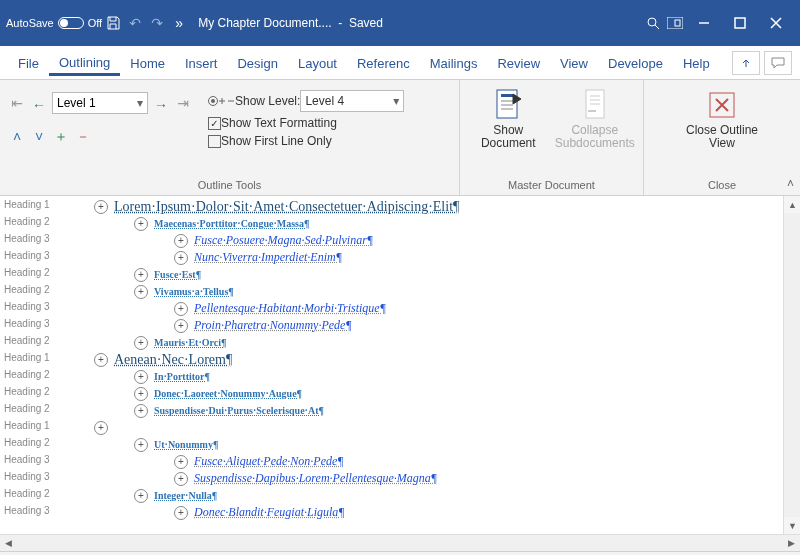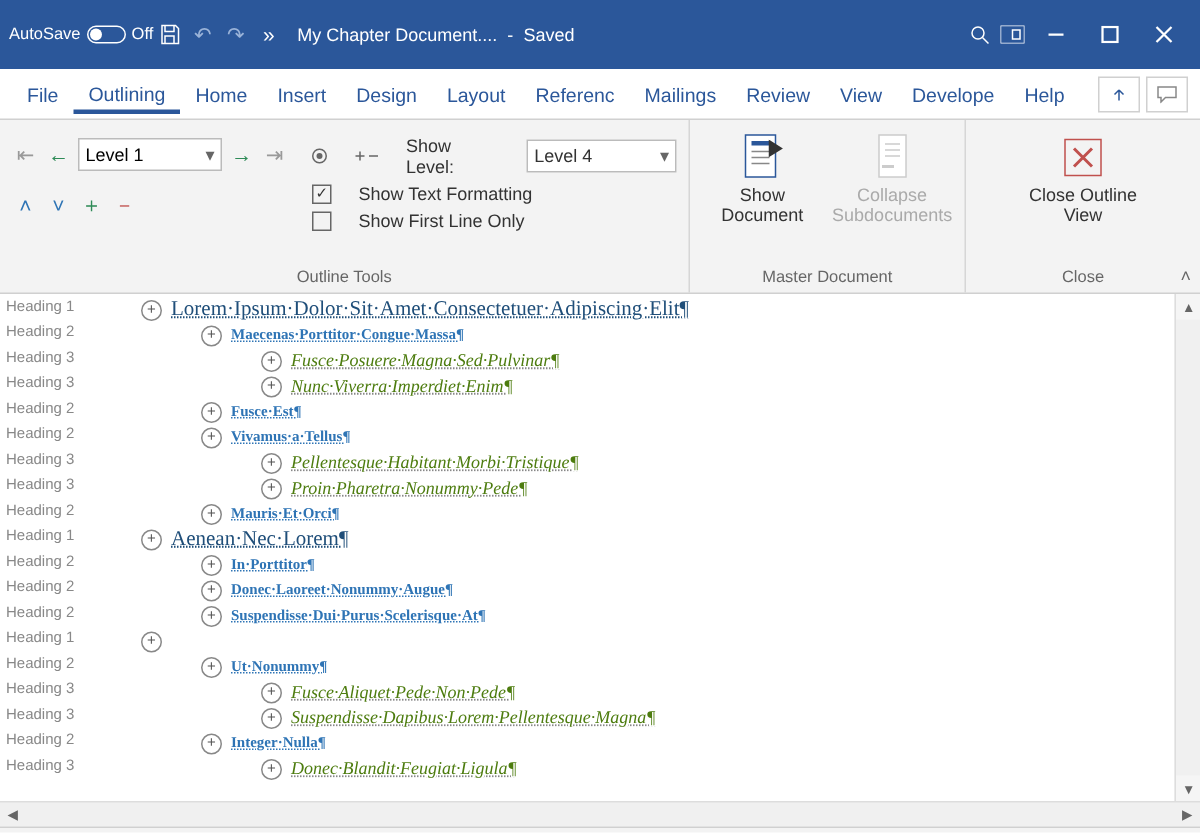--- a/index.html
+++ b/index.html
@@ -32,21 +32,21 @@
   .group-label { text-align:center; font-size:11px; color:#666; padding: 2px 0 4px; }
   .group-body { flex:1; display:flex; align-items:flex-start; padding:6px 8px 0; gap:6px; }
 
   
   .arrow-block { display:flex; flex-direction:column; gap:14px; padding-top:6px; }
   .arrow-row { display:flex; gap:4px; align-items:center; }
   .arrbtn { color:#2e8b57; font-size:14px; width:18px; text-align:center; }
   .arrbtn.grey { color:#999; }
   .level-select { border:1px solid #bbb; background:#fff; height:22px; width:96px; padding:0 4px; display:flex; align-items:center; justify-content:space-between; font-size:12px; }
   .tools-right { display:flex; flex-direction:column; gap:4px; padding-top:4px; }
-  .tool-row { display:flex; align-items:center; gap:18px; font-size:12px; color:#333;}
+  .tool-row { display:flex; align-items:center; gap:0; font-size:12px; color:#333;}
   .showlevel-select { border:1px solid #bbb; background:#fff; height:22px; width:104px; padding:0 4px; display:flex; align-items:center; justify-content:space-between;}
   .chk { width:13px; height:13px; border:1px solid #666; display:inline-flex; align-items:center; justify-content:center; font-size:10px;}
   .chk.on::after { content:"✓"; color:#333; }
   .radiodot { width:10px;height:10px;border:1px solid #666;border-radius:50%; position:relative;}
   .radiodot::after{content:"";position:absolute;width:4px;height:4px;background:#666;border-radius:50%;top:2px;left:2px;}
 
   
   .bigbtn { display:flex; flex-direction:column; align-items:center; gap:2px; font-size:12px; color:#333; width:82px; text-align:center; padding-top:2px;}
   .bigbtn.dis { color:#aaa; }
   .bigicon { width:34px; height:34px; display:flex; align-items:center; justify-content:center; position:relative; }
@@ -56,21 +56,21 @@
 
   
   .docwrap { display:flex; height: 338px; }
   .heading-col { width:52px; background:#fff; border-right:0; }
   .heading-col .hcell { height:17px; font-size:10px; color:#888; padding-left:4px; line-height:17px; white-space:nowrap;}
   .outline-area { flex:1; background:#fff; overflow:hidden; padding:2px 0; position:relative;}
   .outline-row { height:17px; display:flex; align-items:center; font-size:13px; }
   .plus { width:14px;height:14px; border:1px solid #888; border-radius:50%; display:inline-flex; align-items:center; justify-content:center; font-size:10px; color:#555; margin-right:6px; flex-shrink:0;}
   .h1txt { color:#1f4e79; font-family: "Calibri Light","Segoe UI"; font-size:14px; text-decoration: underline dotted #1f4e79; font-weight:500;}
   .h2txt { color:#2e74b5; font-family: "Calibri Light","Segoe UI"; font-size:10px; text-decoration: underline dotted #2e74b5; font-weight:700;}
-  .h3txt { color:#4d7c0f; font-family: Georgia, serif; font-style:italic; font-size:12px; text-decoration: underline dotted #888;}
+  .h3txt { color:#1d4ed8; font-family: Georgia, serif; font-style:italic; font-size:12px; text-decoration: underline dotted #888;}
   .vscroll { width:17px; background:#f0f0f0; border-left:1px solid #ddd; position:relative;}
   .vscroll .up,.vscroll .down{position:absolute;left:0;width:17px;height:17px;display:flex;align-items:center;justify-content:center;color:#666;font-size:9px;background:#f5f5f5;}
   .vscroll .up{top:0;} .vscroll .down{bottom:0;}
   .hscroll { height:17px; background:#f0f0f0; border-top:1px solid #ddd; display:flex; align-items:center;}
   .hscroll .left,.hscroll .right{width:17px;height:17px;display:flex;align-items:center;justify-content:center;color:#666;font-size:9px;}
   .hscroll .track{flex:1;margin-left:38px;}
 
   
   .statusbar { height:20px; background:#f3f3f3; border-top:1px solid #d0d0d0; display:flex; align-items:center; font-size:11px; color:#555; padding:0 6px; gap:10px;}
   .statusbar .spacer{flex:1;}

